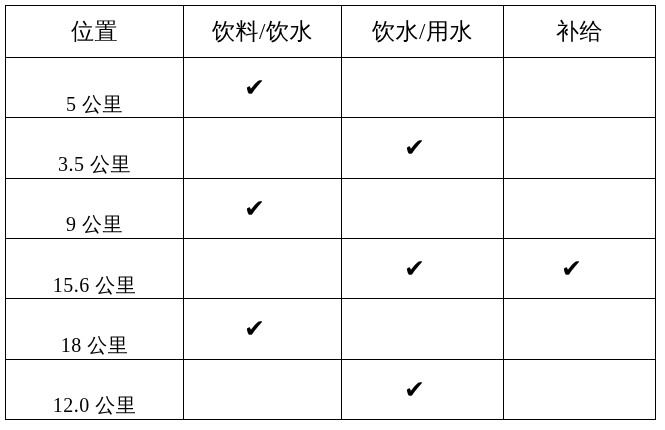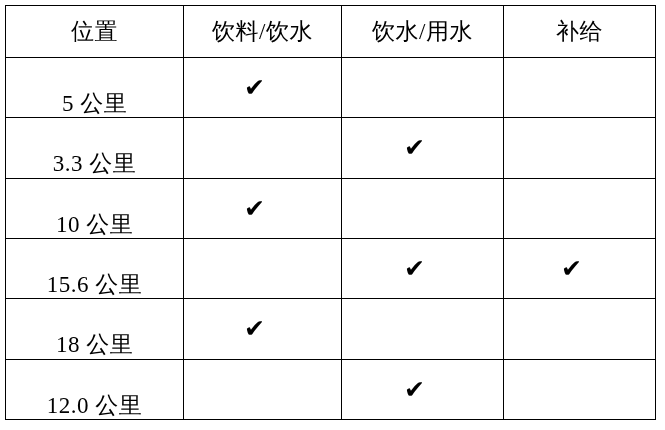--- a/index.html
+++ b/index.html
@@ -46,21 +46,21 @@
     line-height: 1;
   }
   .hdr-text {
     display: block;
     font-size: 23px;
     letter-spacing: 0.5px;
     white-space: nowrap;
   }
   .loc-text {
     display: block;
-    font-size: 23px;
+    font-size: 20px;
     letter-spacing: 0.5px;
     white-space: nowrap;
     margin-top: 32px;
   }
   .check {
     display: block;
     font-size: 25px;
     line-height: 1;
     font-family: "DejaVu Sans", sans-serif;
     color: #000000;
@@ -107,35 +107,35 @@
           </td>
           <td>
             <span class="check empty"></span>
           </td>
           <td>
             <span class="check empty"></span>
           </td>
         </tr>
         <tr>
           <td>
-            <span class="loc-text">3.3 公里</span>
+            <span class="loc-text">3.5 公里</span>
           </td>
           <td>
             <span class="check empty"></span>
           </td>
           <td>
             <span class="check">✔</span>
           </td>
           <td>
             <span class="check empty"></span>
           </td>
         </tr>
         <tr>
           <td>
-            <span class="loc-text">10 公里</span>
+            <span class="loc-text">9 公里</span>
           </td>
           <td>
             <span class="check">✔</span>
           </td>
           <td>
             <span class="check empty"></span>
           </td>
           <td>
             <span class="check empty"></span>
           </td>

